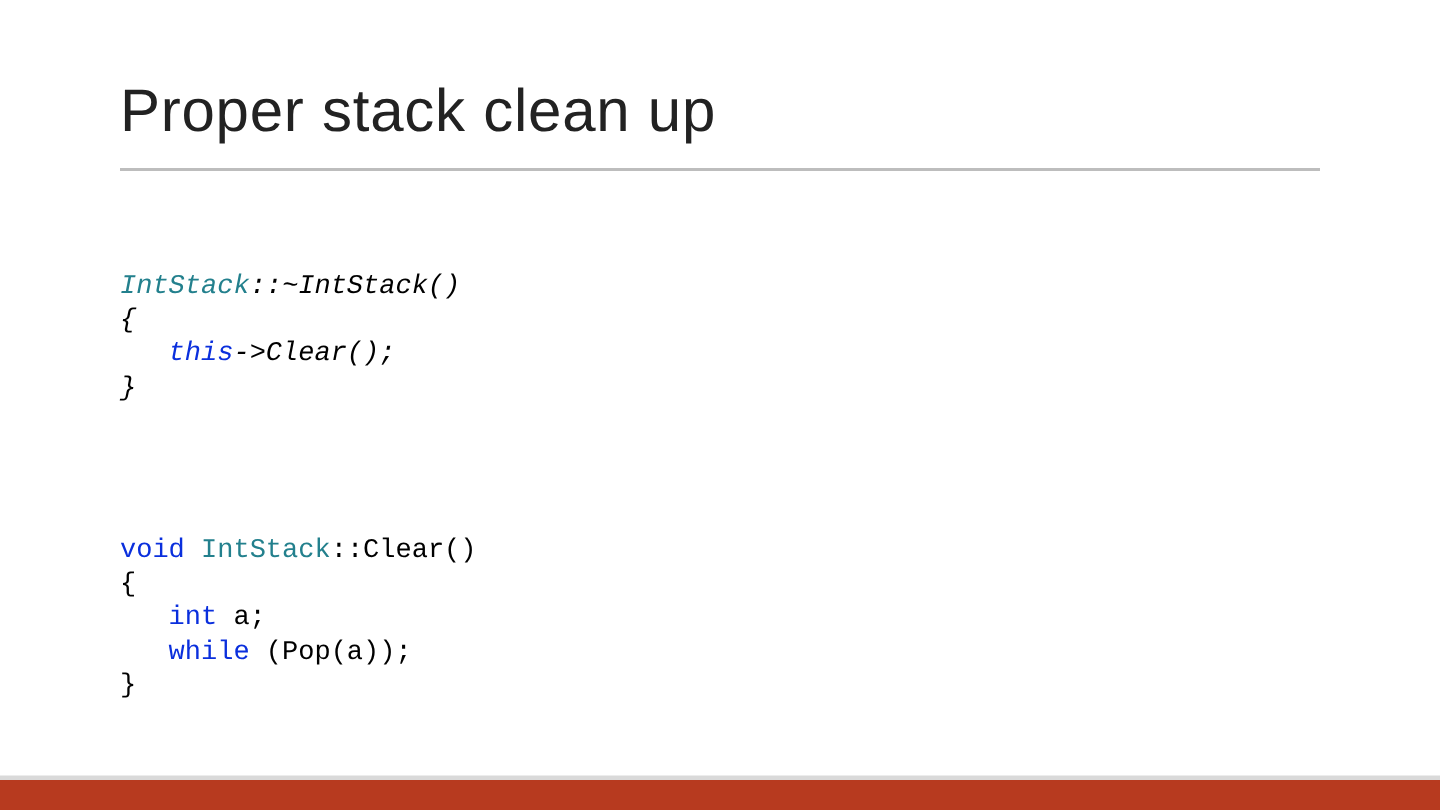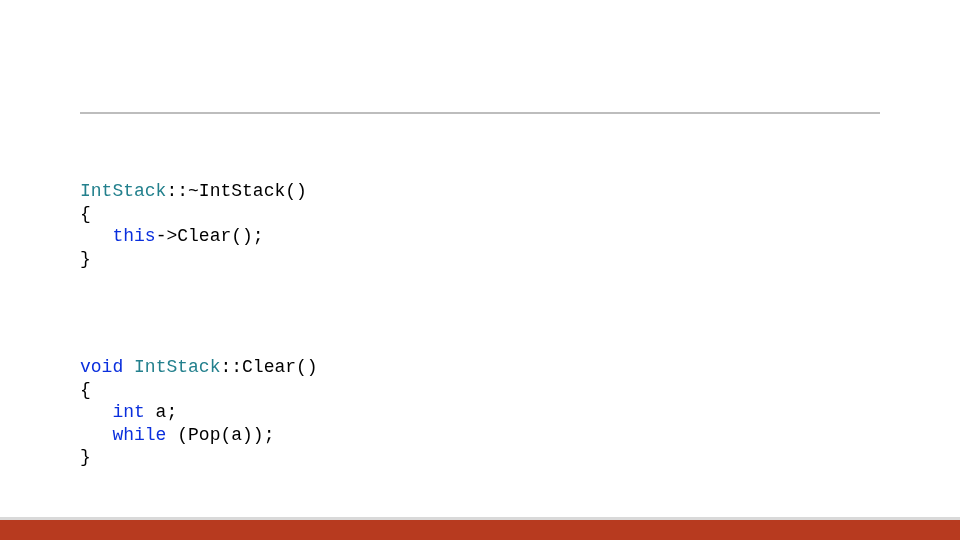--- a/index.html
+++ b/index.html
@@ -37,21 +37,21 @@
   }
   .code {
     position: absolute;
     left: 80px;
     font-family: Consolas, "Courier New", monospace;
     font-size: 18px;
     line-height: 1.25;
     white-space: pre;
     color: #000;
   }
-  .code.block1 { top: 180px; }
+  .code.block1 { top: 180px; font-style: italic; }
   .code.block2 { top: 312px; margin-top: 44px; }
   .kw   { color: #0A2FDD; }   
   .type { color: #23808D; }   
   .bottom-bar {
     position: absolute;
     left: 0;
     bottom: 0;
     width: 960px;
     height: 20px;
     background: #B73A1F;
@@ -63,20 +63,21 @@
     width: 960px;
     height: 3px;
     background: rgba(0,0,0,0.15);
   }
 </style>
 </head>
 <body>
 
 <div class="slide">
 
+  <div class="title">Proper stack clean up</div>
   <div class="title-rule"></div>
 
   <div class="code block1"><span class="type">IntStack</span><span>::~IntStack()</span>
 <span>{</span>
 <span>   </span><span class="kw">this</span><span>-&gt;Clear();</span>
 <span>}</span></div>
 
   <div class="code block2"><span class="kw">void</span><span> </span><span class="type">IntStack</span><span>::Clear()</span>
 <span>{</span>
 <span>   </span><span class="kw">int</span><span> a;</span>

